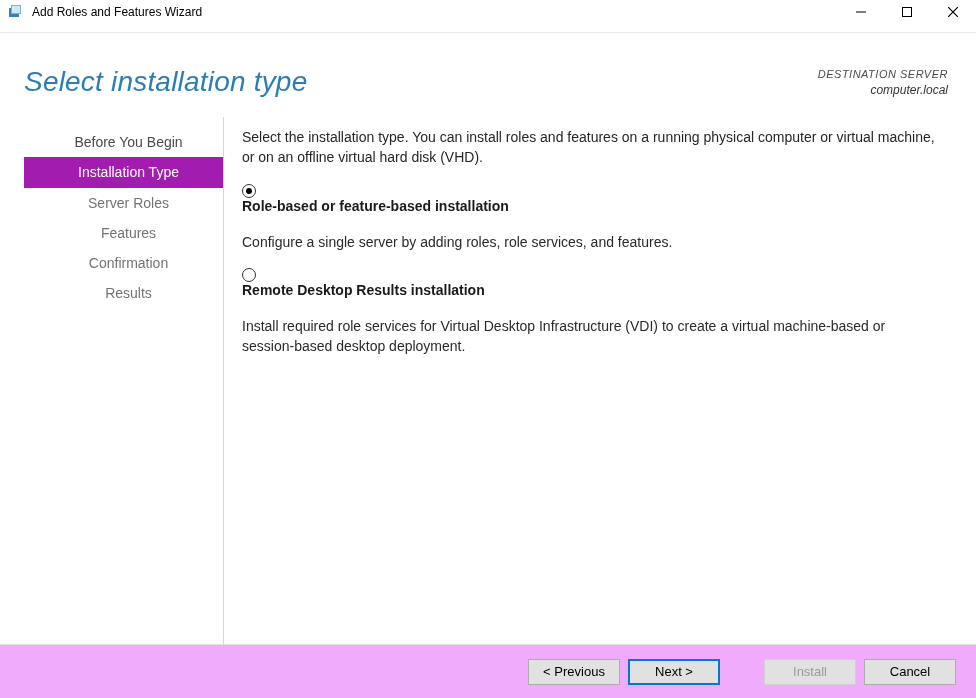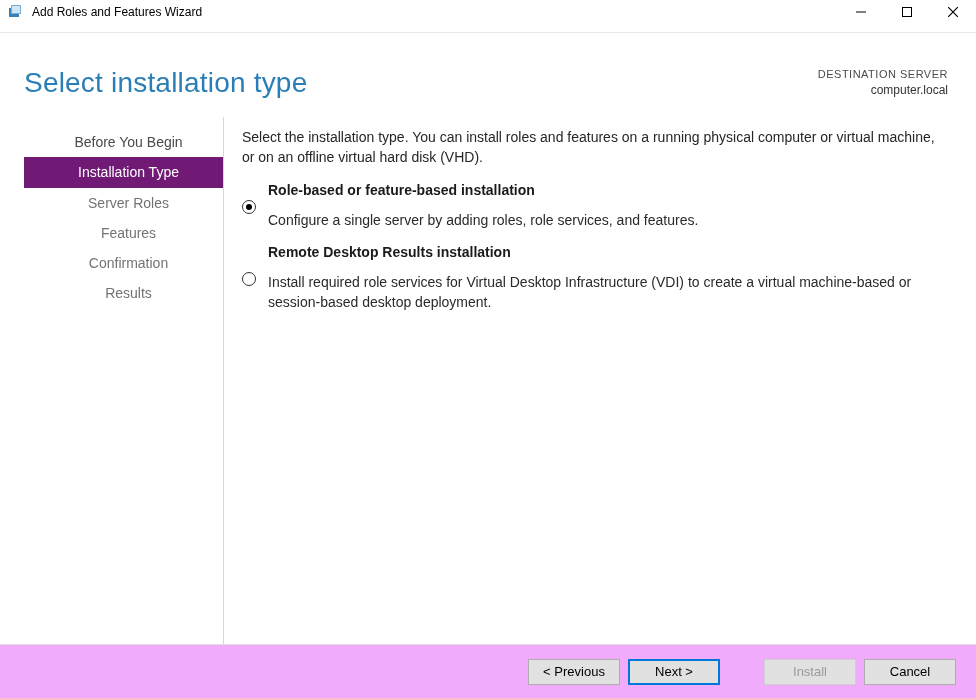--- a/index.html
+++ b/index.html
@@ -33,22 +33,23 @@
     .winbtn {
       width: 46px; height: 100%;
       display: flex; align-items: center; justify-content: center;
       color: #000;
       cursor: pointer;
     }
 
     .header-area {
       display: flex;
       justify-content: space-between;
-      align-items: flex-end;
+      align-items: center;
       padding: 32px 28px 18px 24px;
+      font-style: italic;
     }
     .page-title {
       font-size: 28px;
       font-weight: 300;
       color: #2b7eb5;
       letter-spacing: 0.2px;
     }
     .dest-block {
       text-align: right;
       font-size: 11px;
@@ -71,62 +72,63 @@
     }
     .side-item {
       font-size: 14px;
       padding: 6px 12px 6px 22px;
       color: #4a4a4a;
       cursor: pointer;
       line-height: 1.3;
       text-align: center;
     }
     .side-item.selected {
-      background: #701a75;
+      background: #a21caf;
       color: #ffffff;
     }
     .side-item.disabled {
       color: #737373;
       cursor: default;
     }
 
     .content {
       flex: 1;
       padding: 10px 4px 0 18px;
     }
     .intro {
       font-size: 14px;
       color: #262626;
       line-height: 1.45;
       max-width: 700px;
     }
     .option {
       display: flex;
       margin: 14px 0 4px 0;
-      align-items: center;
+      align-items: flex-start;
+      flex-direction: column;
     }
     .radio-outer {
       width: 14px; height: 14px; border: 1px solid #333; border-radius: 50%;
       margin-top: 2px; margin-right: 12px; flex: none;
       display: flex; align-items: center; justify-content: center;
       background: #fff;
     }
     .radio-outer.checked .radio-dot {
       width: 6px; height: 6px; border-radius: 50%; background: #000;
     }
     .opt-title {
       font-size: 14px;
       font-weight: 700;
       color: #1a1a1a;
     }
     .opt-desc {
       font-size: 14px;
       color: #2a2a2a;
       line-height: 1.45;
-      margin-top: 12px;
+      margin-top: 18px;
       max-width: 660px;
     }
 
     .footer {
       height: 54px;
       background: #f0abfc;
       border-top: 1px solid #e1e1e1;
       display: flex;
       align-items: center;
       justify-content: flex-end;

